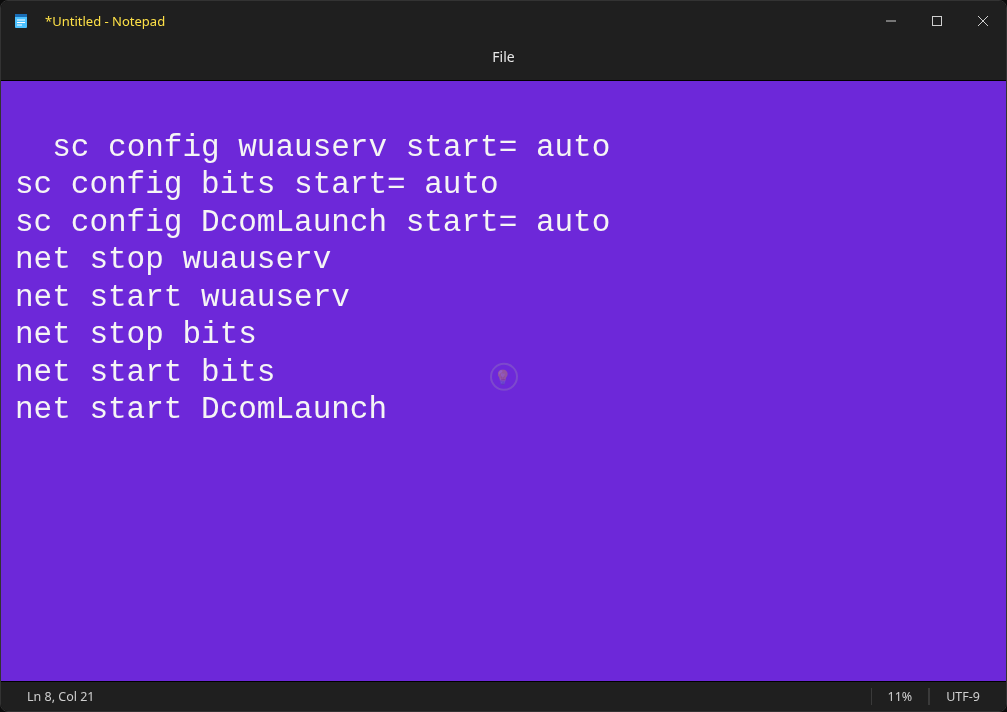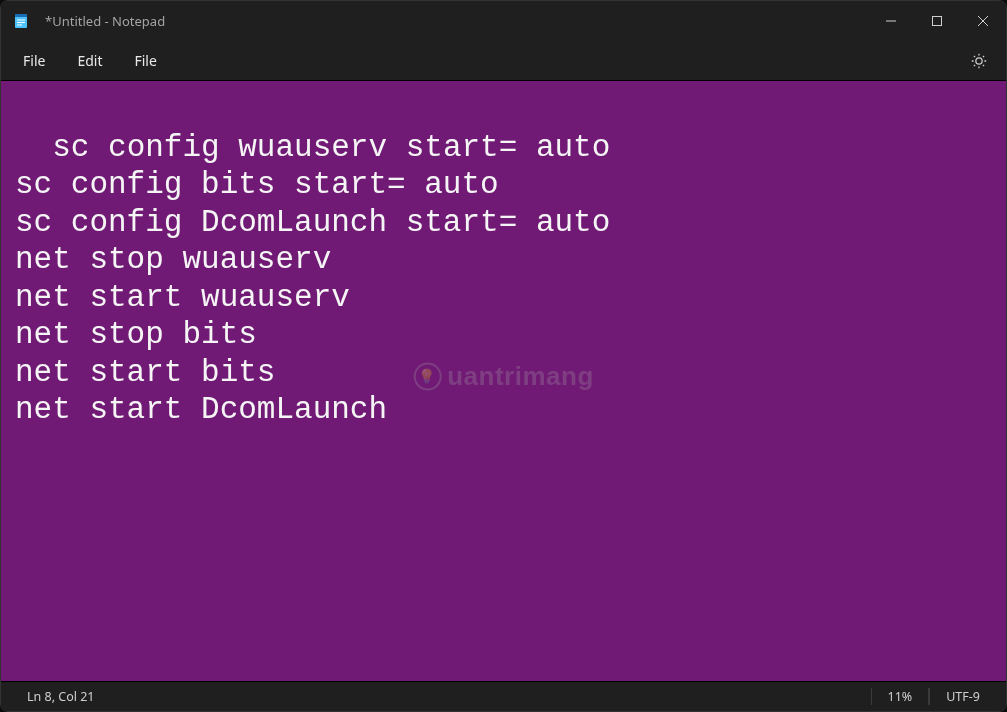--- a/index.html
+++ b/index.html
@@ -13,21 +13,21 @@
       border-radius: 8px;
       display: flex;
       flex-direction: column;
     }
     .titlebar {
       height: 40px;
       background: #1f1f1f;
       display: flex;
       align-items: center;
       padding-left: 12px;
-      color: #a3a3a3;
+      color: #fde047;
       font-size: 13px;
       user-select: none;
     }
     .titlebar .app-icon {
       width: 16px;
       height: 16px;
       margin-right: 16px;
       display: flex;
       align-items: center;
       justify-content: center;
@@ -48,35 +48,36 @@
     }
     .menubar {
       height: 40px;
       background: #1f1f1f;
       display: flex;
       align-items: center;
       padding: 0 6px;
       color: #e8e8e8;
       font-size: 14px;
       border-bottom: 1px solid #000;
+      flex-direction: column;
     }
     .menubar .menu-item {
       padding: 6px 16px;
       border-radius: 4px;
     }
     .menubar .gear {
       margin-left: auto;
       padding: 6px 12px;
       display: flex;
       align-items: center;
       color: #cfcfcf;
     }
     .editor {
       flex: 1;
-      background: #701a75;
+      background: #6d28d9;
       color: #f5f5f5;
       font-family: Consolas, "Courier New", monospace;
       font-size: 31px;
       line-height: 1.21;
       padding: 10px 14px;
       white-space: pre;
       overflow: hidden;
       outline: none;
       border: none;
       position: relative;
@@ -180,21 +181,20 @@
   <span>sc config wuauserv start= auto
 sc config bits start= auto
 sc config DcomLaunch start= auto
 net stop wuauserv
 net start wuauserv
 net stop bits
 net start bits
 net start DcomLaunch</span>
   <div class="watermark">
     <span class="bulb">💡</span>
-    <span>uantrimang</span>
   </div>
 </div>
 
 <div class="statusbar">
   <div class="cell">Ln 8, Col 21</div>
   <div class="grow"></div>
   <div class="sep"></div>
   <div class="cell">11%</div>
   <div class="sep"></div>
   <div class="sep"></div>

